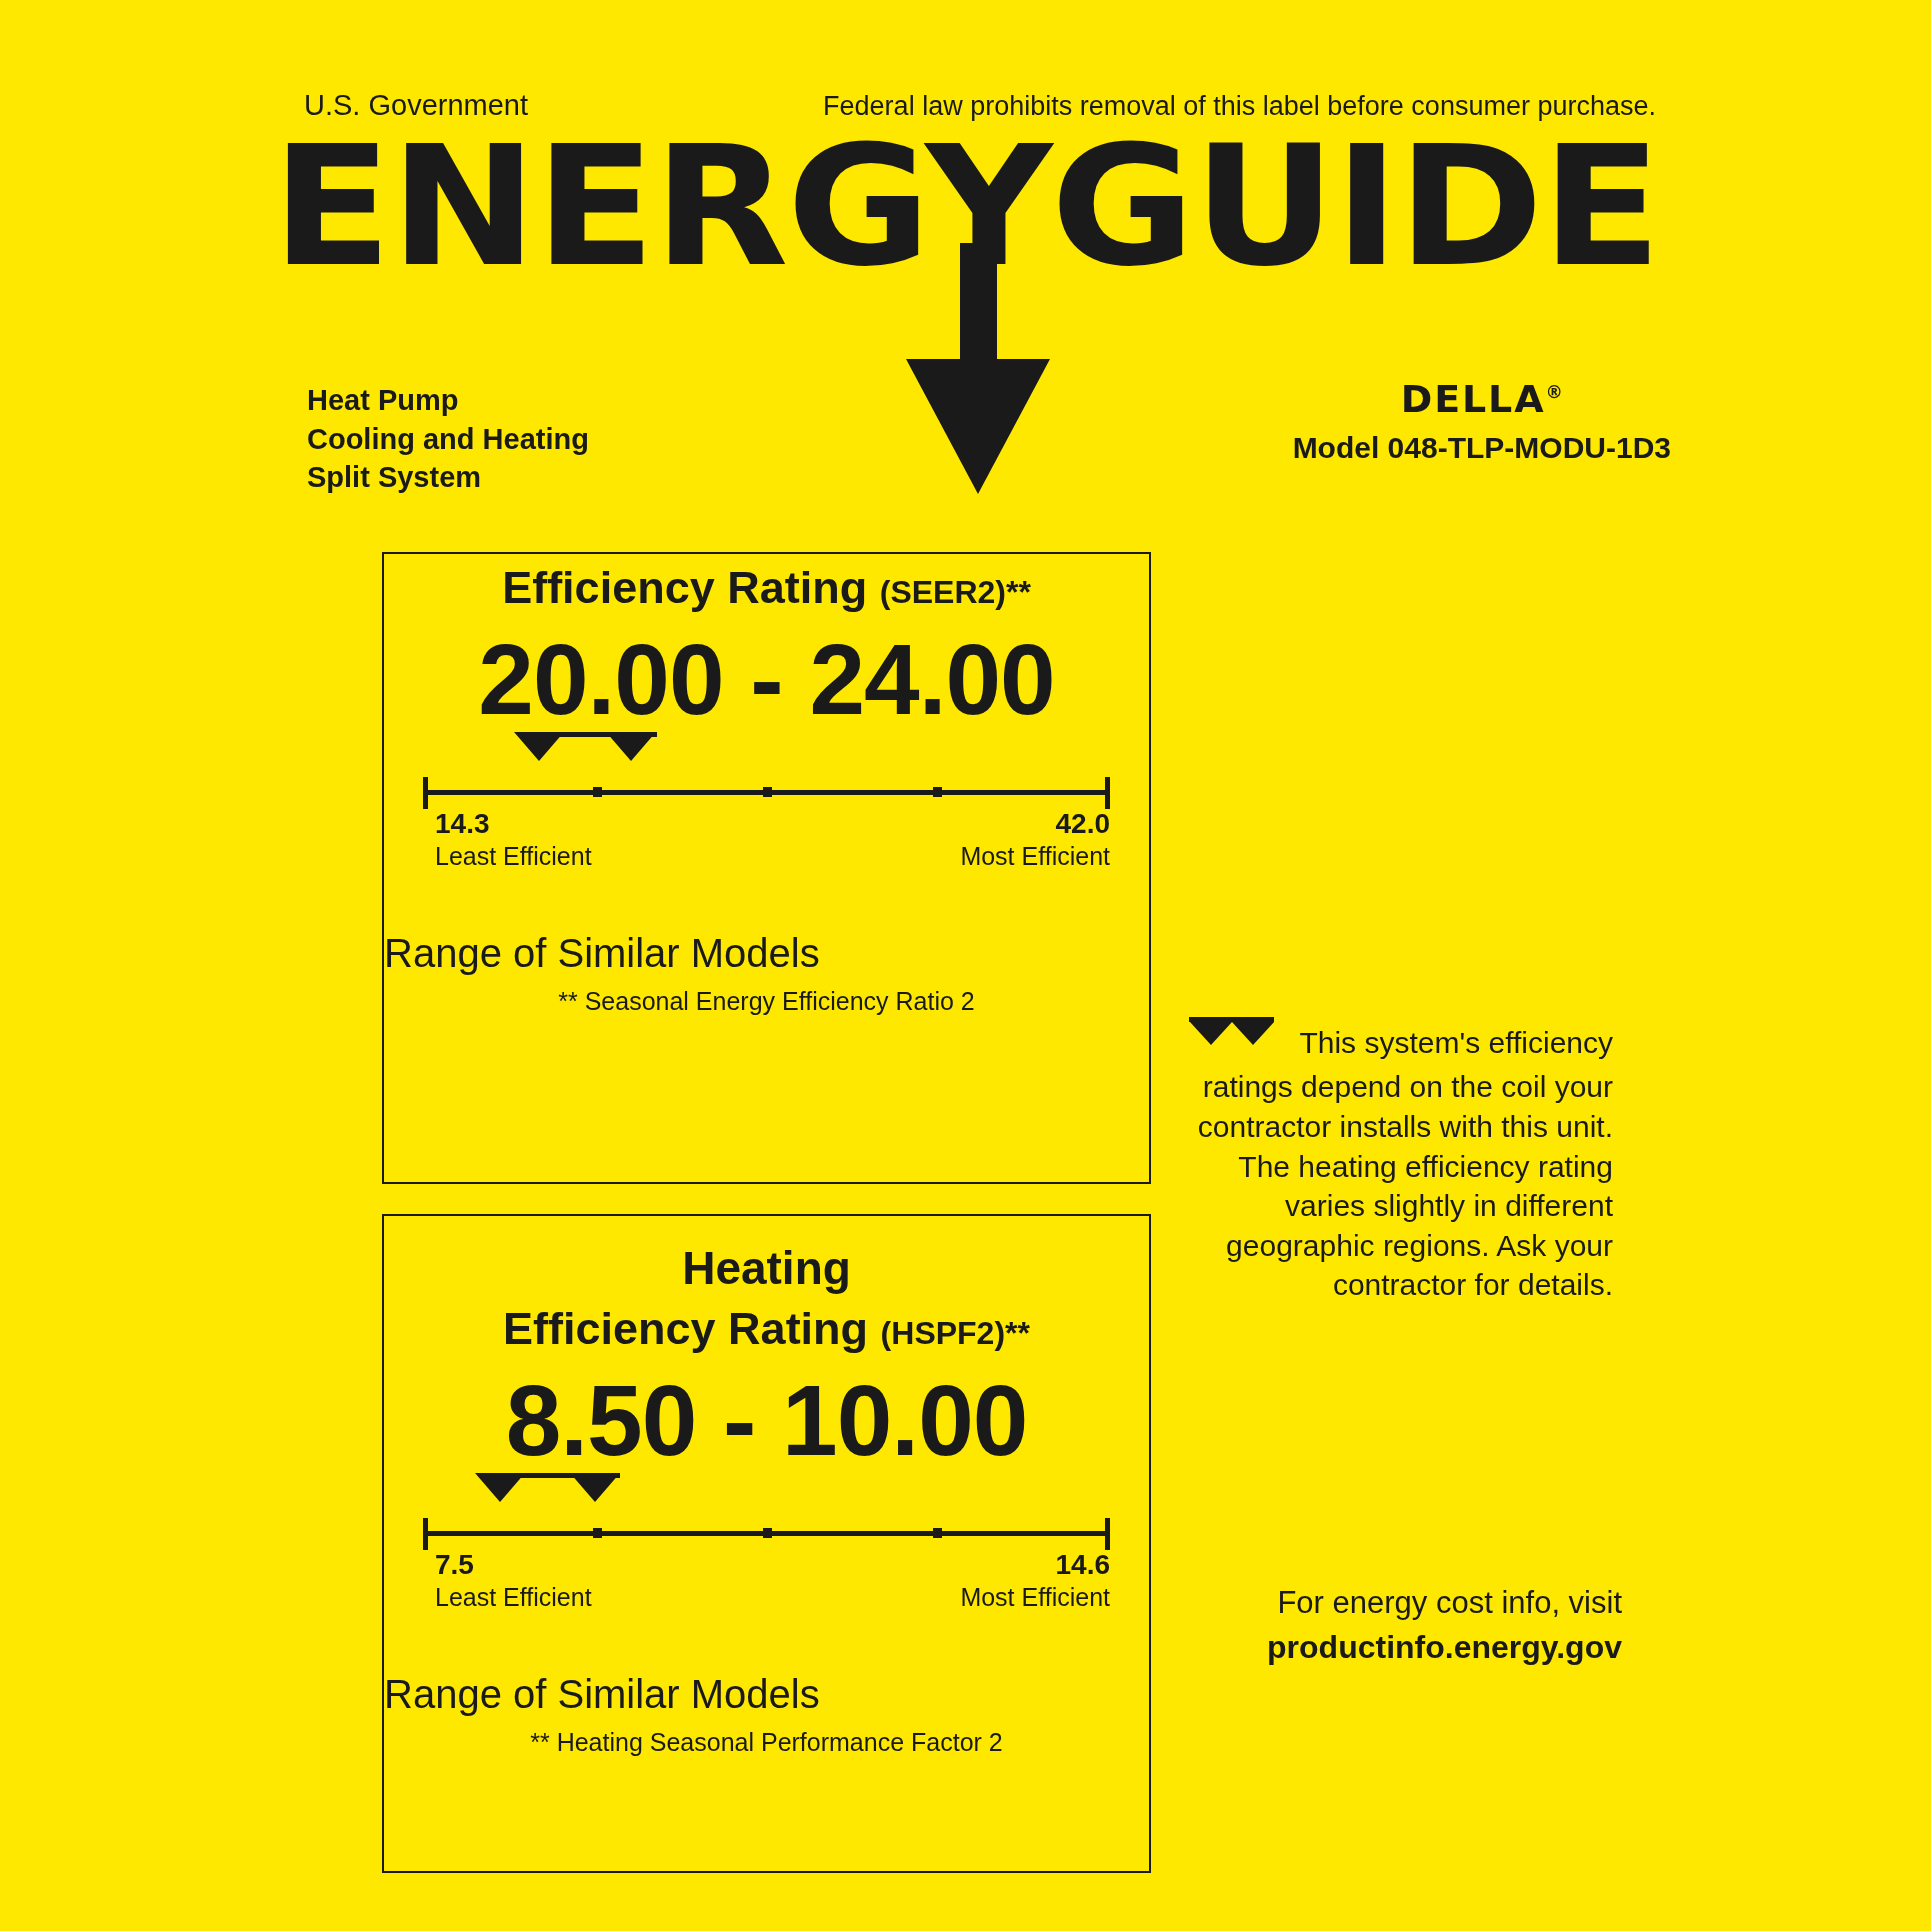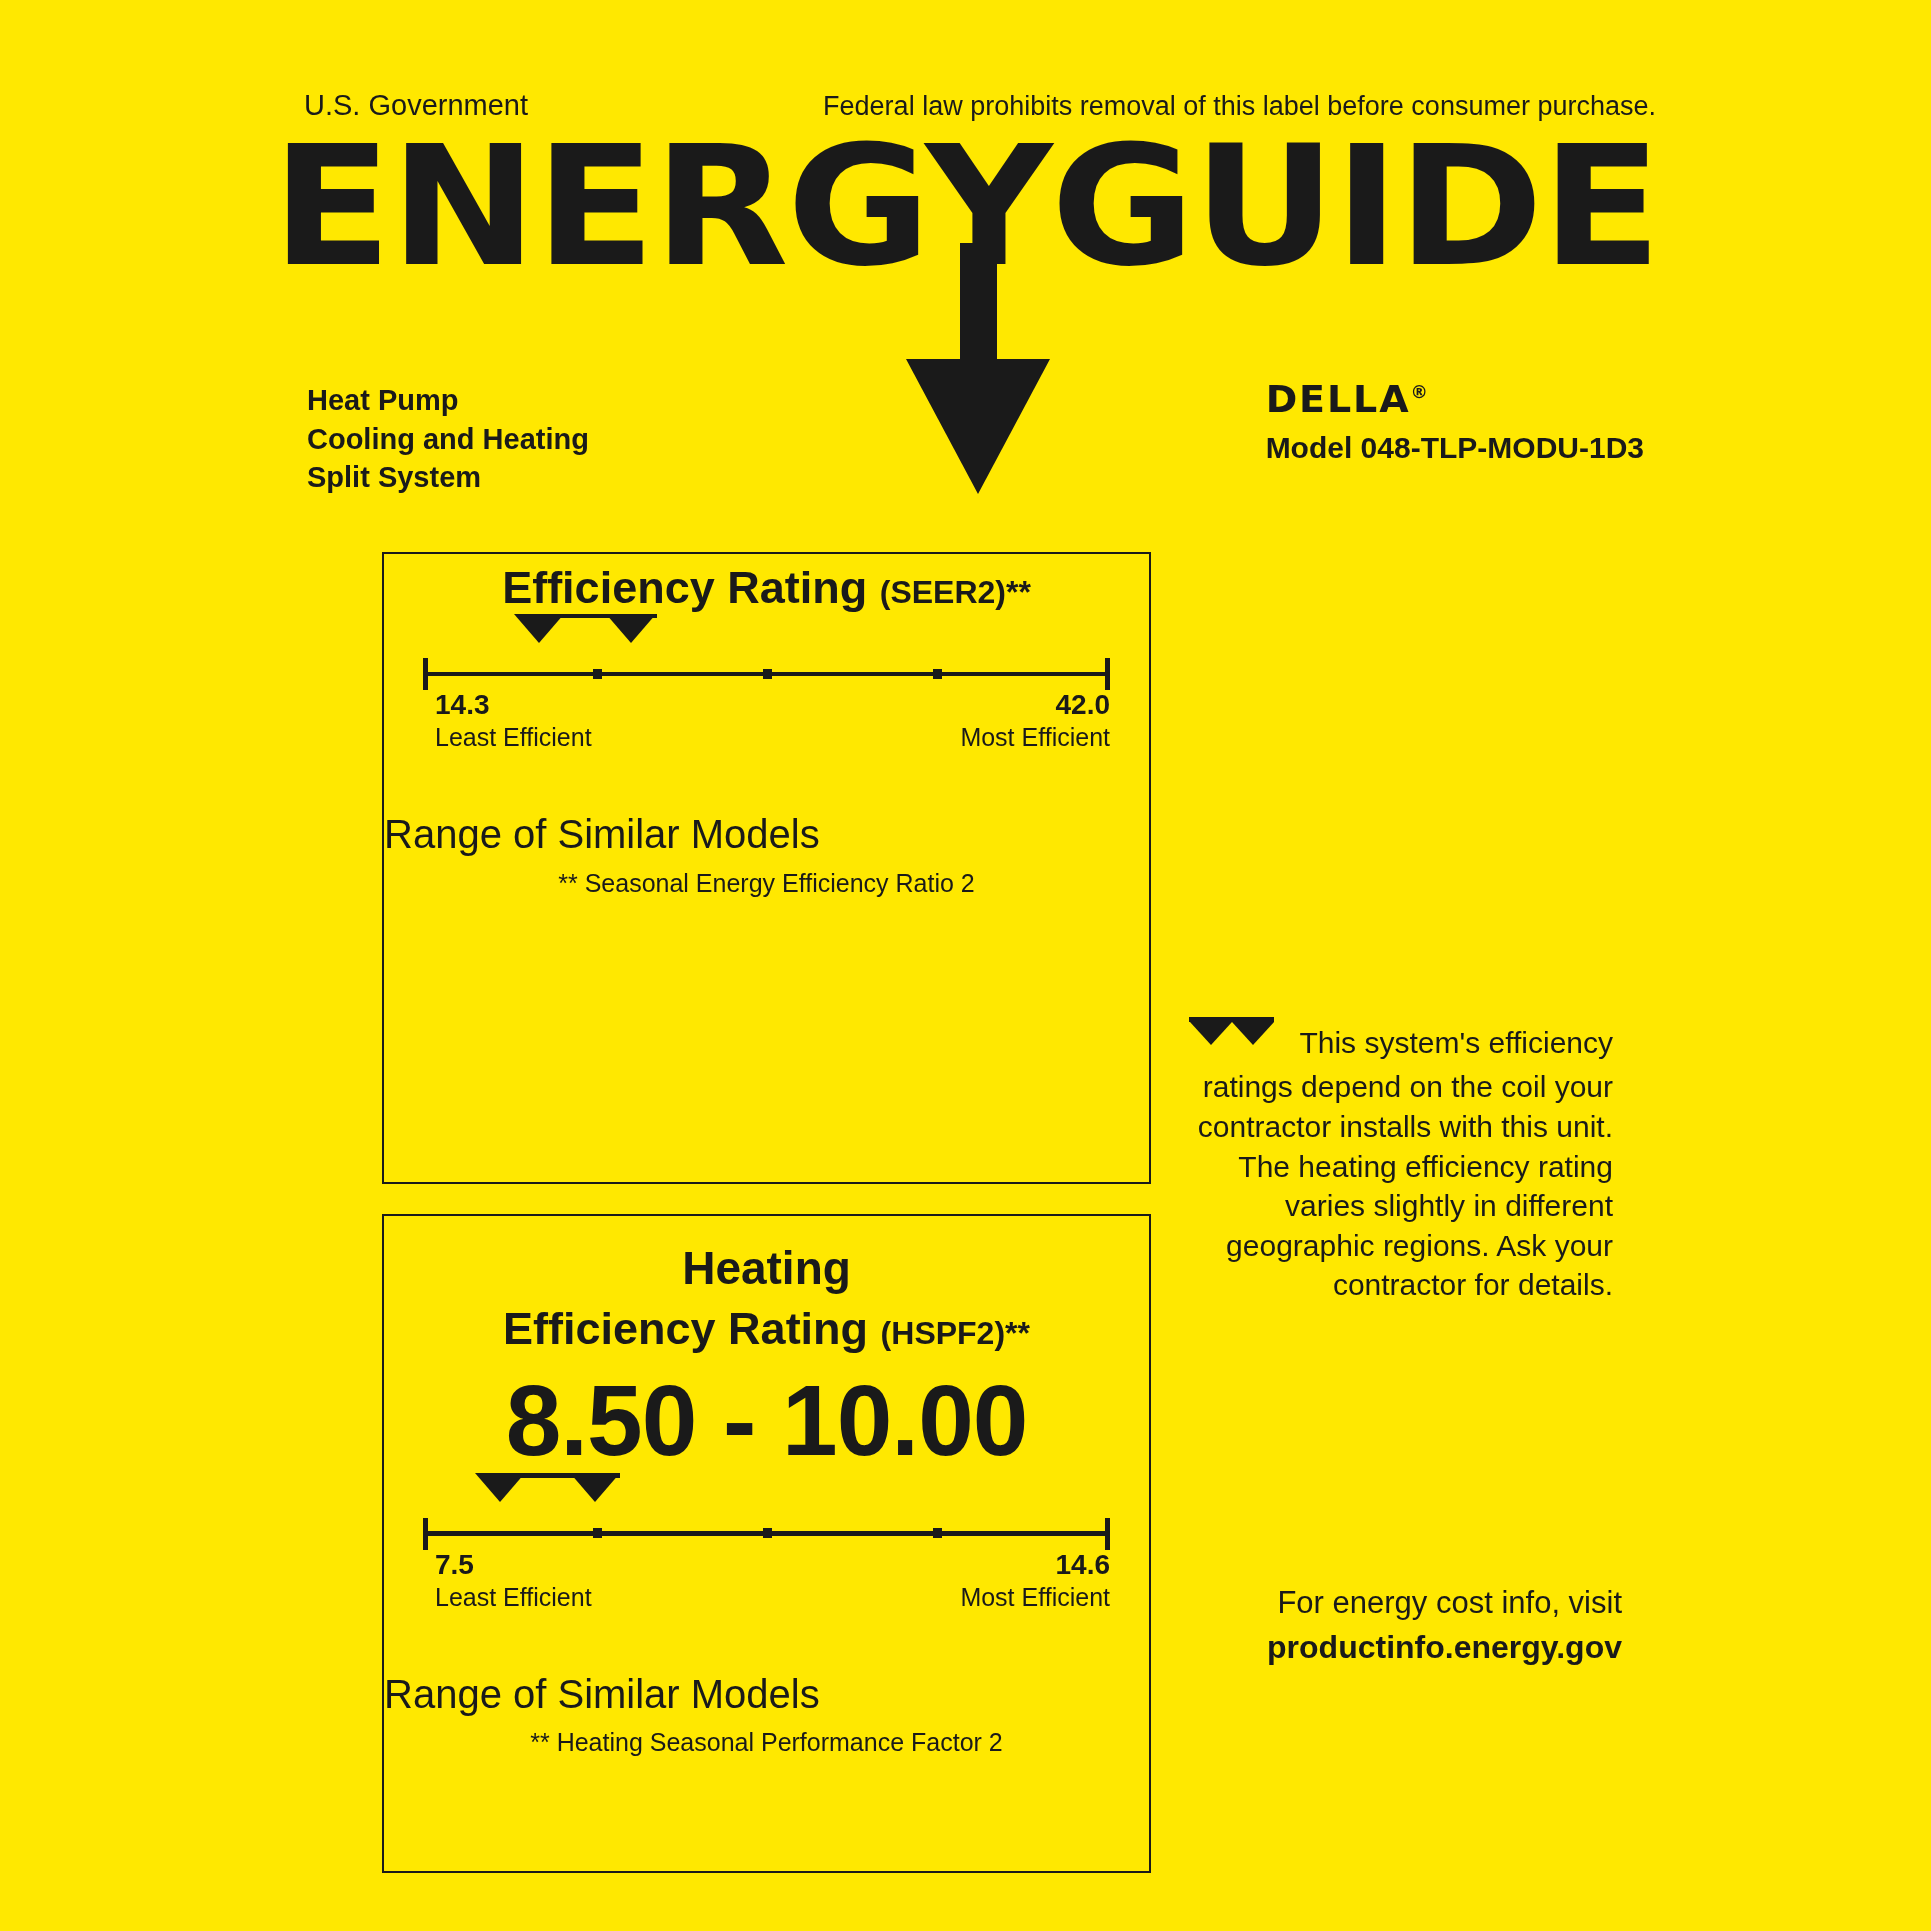--- a/index.html
+++ b/index.html
@@ -94,22 +94,22 @@
     top: 381px;
     left: 307px;
     font-weight: bold;
     font-size: 29px;
     line-height: 1.33;
     color: #1a1a1a;
   }
   .brand-info {
     position: absolute;
     top: 377px;
-    right: 287px;
-    text-align: left;
+    right: 260px;
+    text-align: center;
     color: #1a1a1a;
   }
   .brand-name {
     font-family: "DejaVu Sans", sans-serif;
     font-weight: bold;
     font-size: 38px;
     letter-spacing: 1.9px;
   }
   .brand-name sup {
     font-size: 17.4px;
@@ -327,20 +327,21 @@
   <div class="brand-info">
     <div class="brand-name"><span>DELLA</span><sup>®</sup></div>
     <div class="model-line">Model  048-TLP-MODU-1D3</div>
   </div>
 
   <div class="rating-box" id="cooling-box">
     <div class="rating-sub">
       <span>Efficiency Rating</span>
       <span class="small">(SEER2)**</span>
     </div>
+    <div class="rating-value">20.00 - 24.00</div>
 
     <div class="scale-area">
       <div class="markers">
         <div class="marker-bar" style="left:116px; width:118px;"></div>
         <div class="marker" style="left:91px;"></div>
         <div class="marker" style="left:183px;"></div>
       </div>
       <div class="axis">
         <div class="line"></div>
         <div class="end left"></div>

